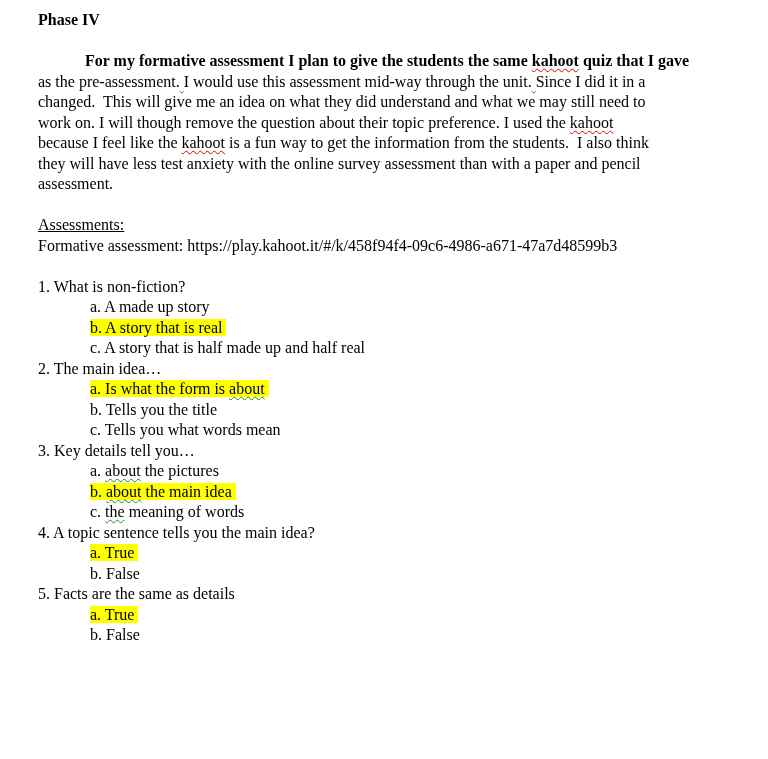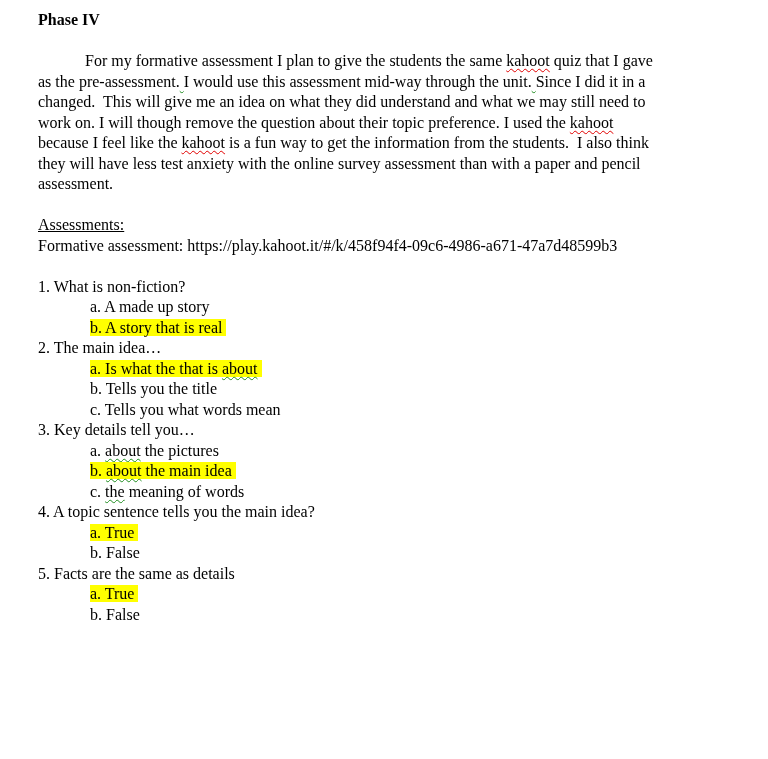--- a/index.html
+++ b/index.html
@@ -10,21 +10,21 @@
     padding: 10px 30px 0 38px;
     font-family: "Liberation Serif", "DejaVu Serif", serif;
     font-size: 16px;
     line-height: 20.5px;
     color: #000000;
     background: #ffffff;
   }
   .line { white-space: pre-wrap; min-height: 20.5px; }
   .bold { font-weight: bold; }
   .u { text-decoration: underline; }
-  .indent { padding-left: 47px; }
+  .indent { padding-left: 47px; font-weight: bold; }
   .opt { padding-left: 52px; font-family: Liberation Serif, serif; }
   .hl { background: var(--hl, #ffff00); padding-right: 4px; margin-top: 28px; }
   .sq-r {
     text-decoration-line: underline;
     text-decoration-style: wavy;
     text-decoration-color: var(--sq-red, #e10000);
     text-decoration-thickness: 1px;
     text-underline-offset: 2px;
   }
   .sq-g {
@@ -51,23 +51,24 @@
   <div class="line"><span>assessment.</span></div>
 
   <div class="line"></div>
   <div class="line"><span class="u">Assessments:</span></div>
   <div class="line"><span>Formative assessment: </span><span>https://play.kahoot.it/#/k/458f94f4-09c6-4986-a671-47a7d48599b3</span></div>
   <div class="line"></div>
 
   <div class="line"><span>1. What is non-fiction?</span></div>
   <div class="line opt"><span>a. A made up story</span></div>
   <div class="line opt"><span class="hl"><span>b. A story that is real</span></span></div>
+  <div class="line opt"><span>c. A story that is half made up and half real</span></div>
 
   <div class="line"><span>2. The main idea…</span></div>
-  <div class="line opt"><span class="hl"><span>a. Is what the that is </span><span class="sq-g">about</span></span></div>
+  <div class="line opt"><span class="hl"><span>a. Is what the form is </span><span class="sq-g">about</span></span></div>
   <div class="line opt"><span>b. Tells you the title</span></div>
   <div class="line opt"><span>c. Tells you what words mean</span></div>
 
   <div class="line"><span>3. Key details tell you…</span></div>
   <div class="line opt"><span>a. </span><span class="sq-g">about</span><span> the pictures</span></div>
   <div class="line opt"><span class="hl"><span>b. </span><span class="sq-g">about</span><span> the main idea</span></span></div>
   <div class="line opt"><span>c. </span><span class="sq-g">the</span><span> meaning of words</span></div>
 
   <div class="line"><span>4. A topic sentence tells you the main idea?</span></div>
   <div class="line opt"><span class="hl"><span>a. True</span></span></div>

